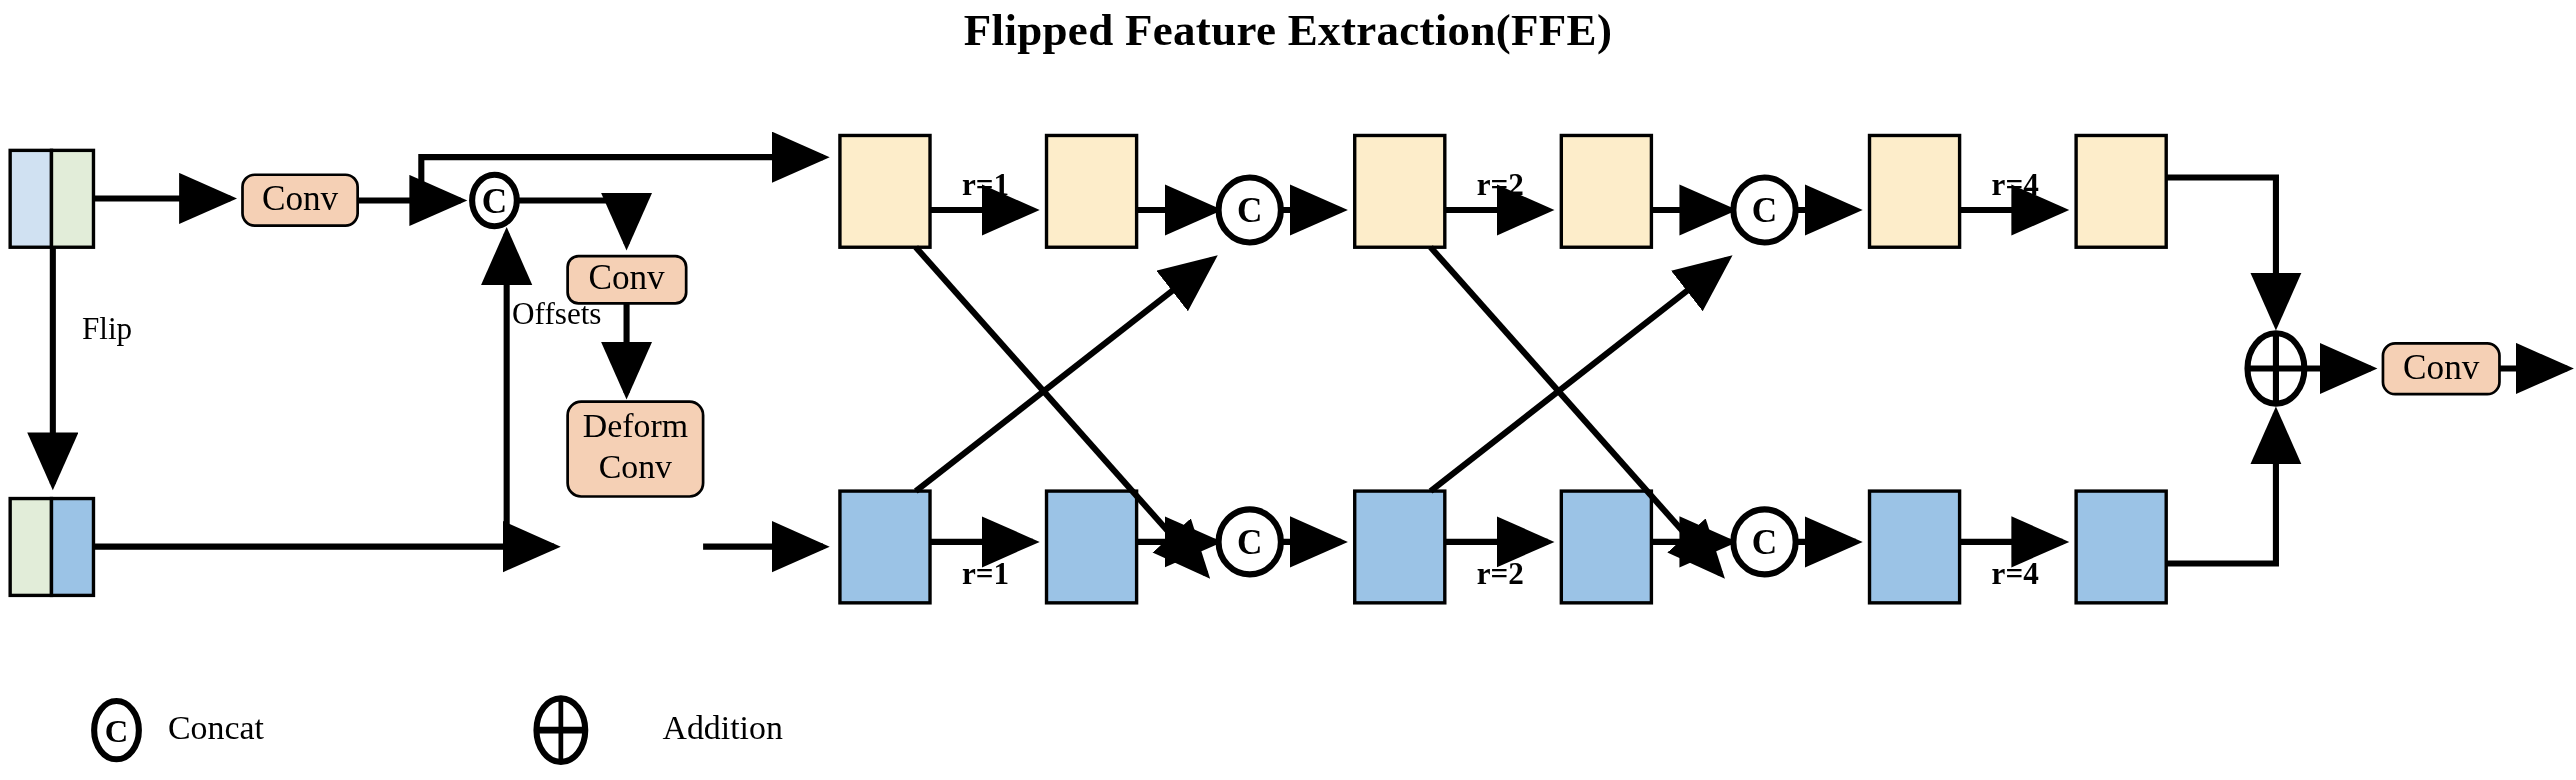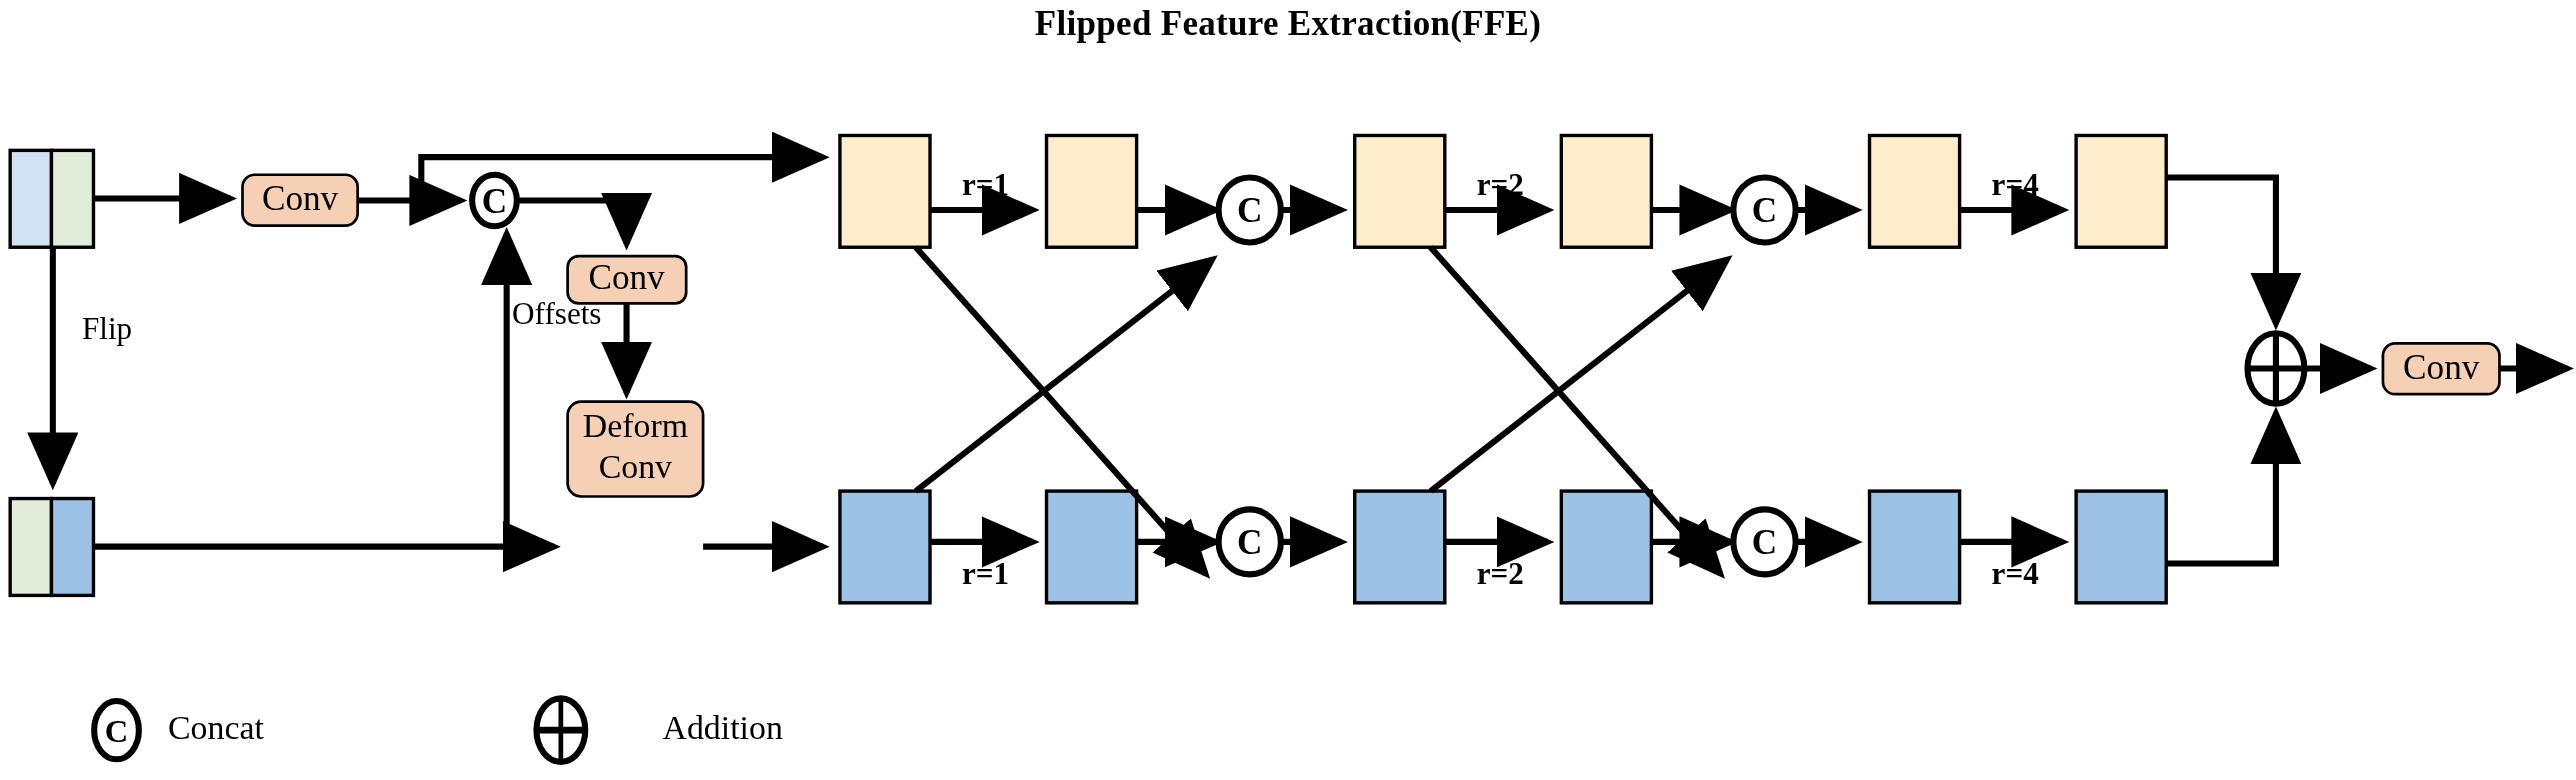--- a/index.html
+++ b/index.html
@@ -16,21 +16,21 @@
     overflow: hidden;
   }
   #title {
     position: absolute;
     top: 4.1px;
     left: 0;
     width: 2576px;
     text-align: center;
     font-family: "Liberation Serif", "DejaVu Serif", serif;
     font-weight: bold;
-    font-size: 35px;
+    font-size: 45px;
     color: #000000;
     letter-spacing: 0.3px;
   }
   svg#diagram {
     position: absolute;
     top: 0;
     left: 0;
   }
   .blk { stroke: #000000; stroke-width: 5; }
   .rbox { stroke: #000000; stroke-width: 4; }

